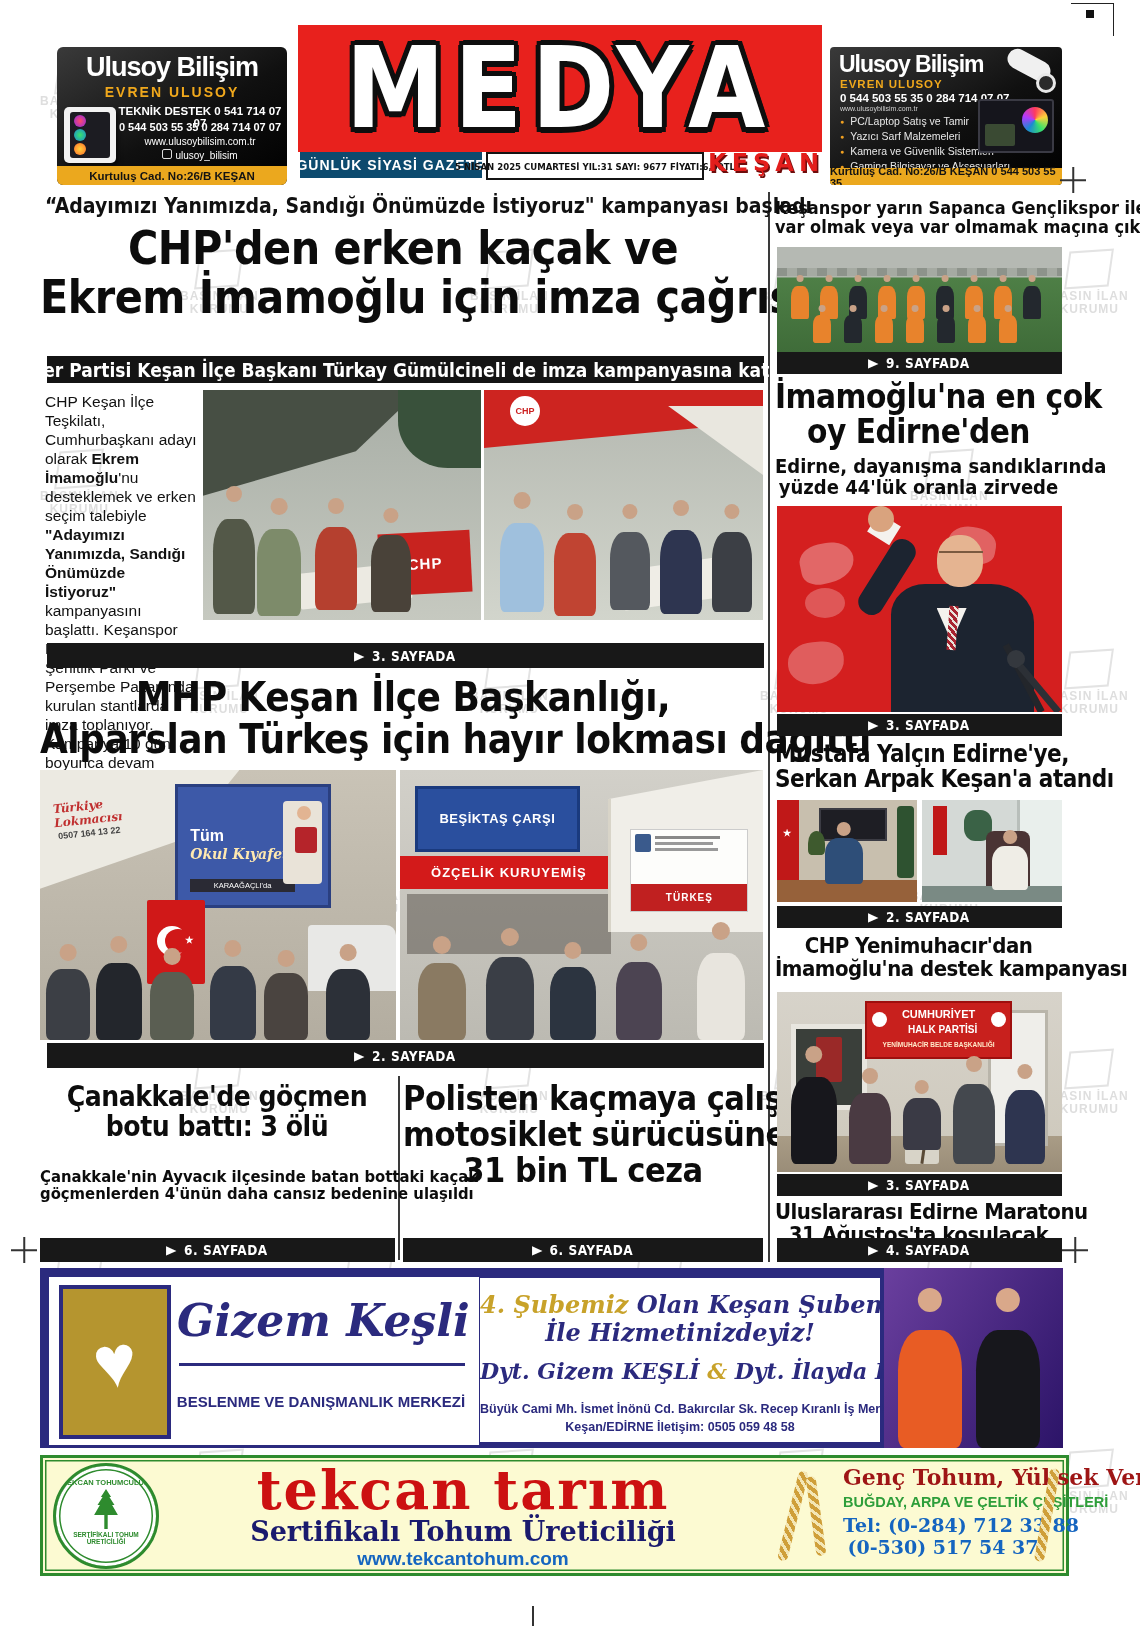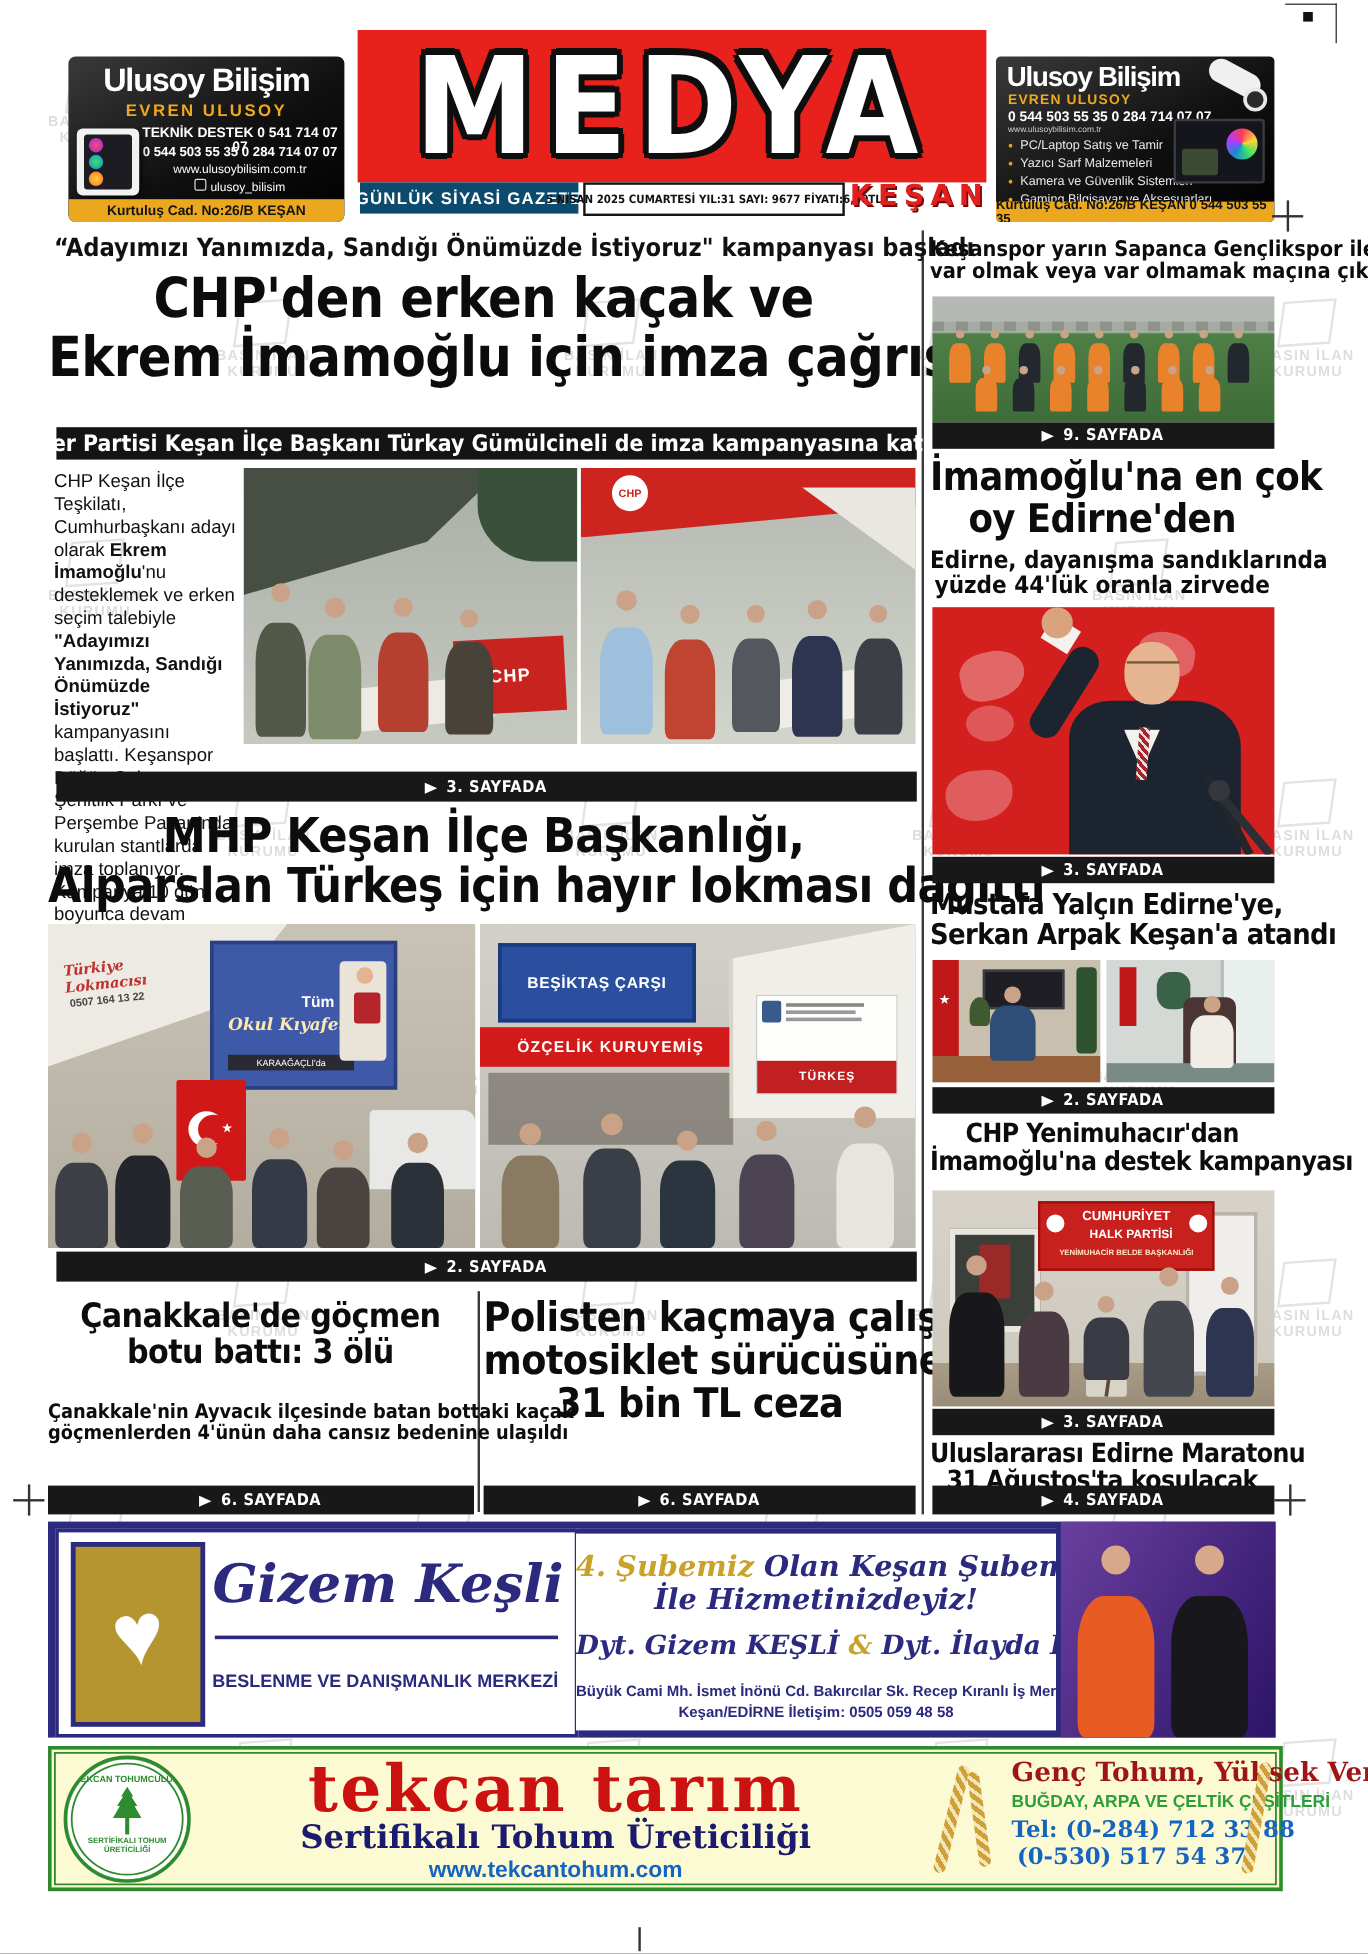--- a/index.html
+++ b/index.html
@@ -325,21 +325,21 @@
   <div class="hl" style="left:40px;top:676px;width:726px;font-size:40px">
     <div>MHP Keşan İlçe Başkanlığı,</div>
     <div>Alparslan Türkeş için hayır lokması dağıttı</div>
   </div>
 
   <div class="photo" style="left:40px;top:770px;width:356px;height:270px;background:linear-gradient(#c9c3b6,#b3ada0)">
     <div style="left:0;top:0;width:56%;height:44%;background:#eceae2;clip-path:polygon(0 0,100% 0,72% 58%,0 100%)"></div>
     <div style="left:14px;top:26px;width:120px;height:40px;transform:rotate(-6deg);color:#c03030;font-family:'DejaVu Serif',serif;font-style:italic;font-weight:bold;font-size:12px">Türkiye Lokmacısı</div>
     <div style="left:18px;top:58px;transform:rotate(-6deg);color:#444;font-size:9px;font-weight:bold">0507 164 13 22</div>
     <div style="left:38%;top:5%;width:42%;height:44%;background:#3d59a8;border:3px solid #2a3f80">
-      <div style="left:8%;top:34%;width:100%;color:#fff;text-align:center;font-weight:bold;font-size:13px">Tüm</div>
+      <div style="left:8%;top:34%;width:100%;color:#fff;text-align:left;font-weight:bold;font-size:16px">Tüm</div>
       <div style="left:8%;top:50%;width:100%;color:#ffe9b0;font-family:'DejaVu Serif',serif;font-style:italic;font-weight:bold;font-size:14px">Okul Kıyafetleri</div>
       <div style="left:8%;top:78%;width:70%;background:#2a2a34;color:#fff;font-size:7.5px;text-align:center;padding:2px 0">KARAAĞAÇLI'da</div>
       <div style="right:4%;top:12%;width:26%;height:70%;background:#e9e3d8;border-radius:4px"></div>
       <div style="right:11%;top:16%;width:14px;height:14px;border-radius:50%;background:#e2b492"></div>
       <div style="right:7%;top:34%;width:22px;height:26px;background:#b5242a;border-radius:3px"></div>
     </div>
     <div style="left:30%;top:48%;width:58px;height:84px;background:#d01818;border-radius:2px">
       <div style="left:10px;top:26px;width:30px;height:30px;border-radius:50%;background:#fff"></div>
       <div style="left:18px;top:29px;width:26px;height:24px;border-radius:50%;background:#d01818"></div>
       <div style="left:38px;top:36px;width:9px;height:9px;background:#fff;clip-path:polygon(50% 0,61% 35%,98% 35%,68% 57%,79% 91%,50% 70%,21% 91%,32% 57%,2% 35%,39% 35%)"></div>

